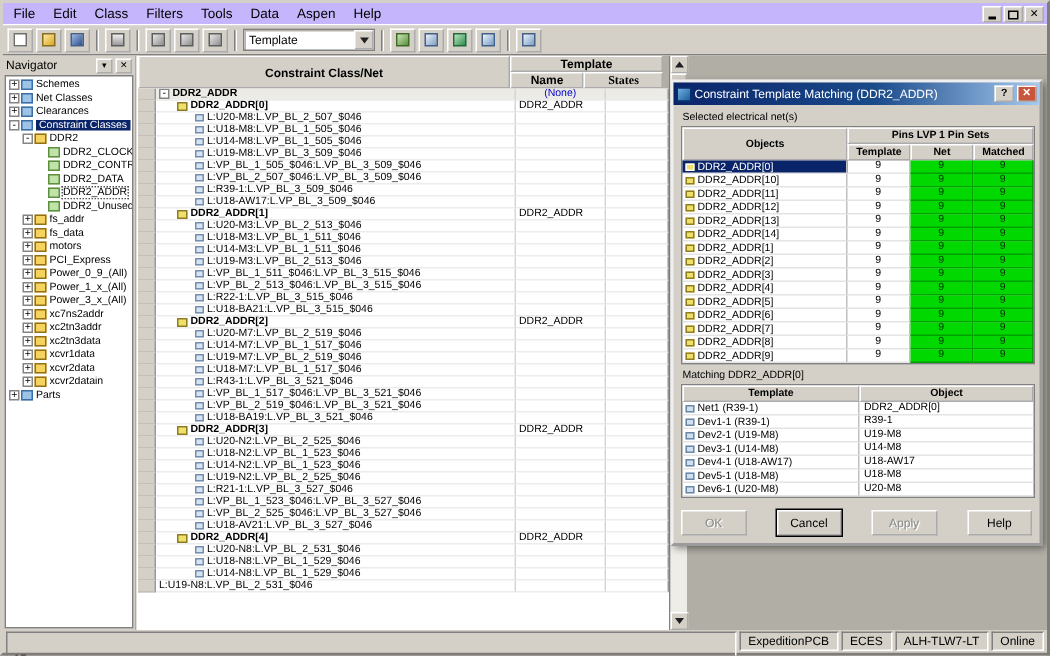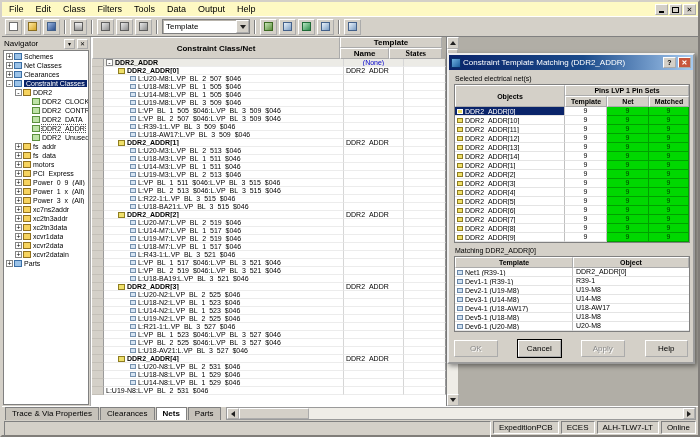--- a/index.html
+++ b/index.html
@@ -11,21 +11,21 @@
   
   .titlebar { height:18px; flex:0 0 auto; background:linear-gradient(90deg,#0a246a 0%,#1a4a8a 55%,#a6caf0 100%); display:flex; align-items:center; gap:3px; padding:0 2px; }
   .title-icon { width:12px; height:12px; background:linear-gradient(135deg,#6fb1e0,#1b5c9e); border:1px solid #09306b; flex:0 0 auto; }
   .title-text { flex:1; color:#fff; font-size:9px; font-weight:bold; white-space:nowrap; overflow:hidden; }
   .win-btn { width:16px; height:14px; background:#d4d0c8; border:1px outset #fff; font-size:8px; line-height:11px; text-align:center; flex:0 0 auto; }
   .win-min::before { content:""; display:block; width:6px; height:2px; background:#000; margin:8px auto 0; }
   .win-max::before { content:""; display:block; width:7px; height:6px; border:1px solid #000; border-top-width:2px; margin:2px auto 0; }
   .win-close { background:#c8563c; color:#fff; font-weight:bold; }
 
   
-  .menubar { height:15px; flex:0 0 auto; display:flex; align-items:center; background:#fef9c3; border-bottom:1px solid #fff; padding-left:1px; }
+  .menubar { height:15px; flex:0 0 auto; display:flex; align-items:center; background:#c4b5fd; border-bottom:1px solid #fff; padding-left:1px; }
   .menu-item { font-size:9px; padding:1px 6px; white-space:nowrap; }
   .mdi-btns { margin-left:auto; display:flex; gap:1px; padding-right:2px; }
   .mdi-btn { width:13px; height:11px; background:#d4d0c8; border:1px outset #fff; font-size:7px; line-height:9px; text-align:center; }
   .mdi-min::before { content:""; display:block; width:5px; height:2px; background:#000; margin:6px auto 0; }
   .mdi-res::before { content:""; display:block; width:5px; height:4px; border:1px solid #000; margin:2px auto 0; }
 
   
   .toolbar { height:20px; flex:0 0 auto; display:flex; align-items:center; gap:2px; padding:1px 3px; background:#d4d0c8; border-bottom:1px solid #808080; }
   .tb-btn { width:17px; height:16px; background:#d4d0c8; border:1px outset #fff; display:flex; align-items:center; justify-content:center; flex:0 0 auto; }
   .tb-glyph { width:9px; height:9px; background:linear-gradient(135deg,#eaf2fa,#7d9ec4); border:1px solid #44618a; }
@@ -162,21 +162,21 @@
 
 
   <div class="menubar" data-name="menu-bar">
     <span id="menus" data-name="menu-items" style="display:flex;">
         <span class="menu-item" data-name="menu-file">File</span>
         <span class="menu-item" data-name="menu-edit">Edit</span>
         <span class="menu-item" data-name="menu-view">Class</span>
         <span class="menu-item" data-name="menu-filters">Filters</span>
         <span class="menu-item" data-name="menu-tools">Tools</span>
         <span class="menu-item" data-name="menu-data">Data</span>
-        <span class="menu-item" data-name="menu-output">Output</span>
+        <span class="menu-item" data-name="menu-output">Aspen</span>
         <span class="menu-item" data-name="menu-help">Help</span>
       </span>
     <span class="mdi-btns" data-name="mdi-window-buttons">
       <span class="mdi-btn mdi-min" data-name="mdi-minimize-icon"></span>
       <span class="mdi-btn mdi-res" data-name="mdi-restore-icon"></span>
       <span class="mdi-btn" data-name="mdi-close-icon">✕</span>
     </span>
   </div>
 
   <div class="toolbar" id="toolbar-items" data-name="toolbar">
@@ -988,38 +988,20 @@
               <button class="d-btn d-btn-dis" data-name="ok-button" disabled="">OK</button>
               <button class="d-btn d-btn-def" data-name="cancel-button">Cancel</button>
               <button class="d-btn d-btn-dis" data-name="apply-button" disabled="">Apply</button>
               <button class="d-btn" data-name="help-button">Help</button>
             </div>
         </div>
       </div>
     </div>
   </div>
 
-  <div class="bottom-row" data-name="bottom-tab-row">
-    <div class="tab-strip" id="tab-strip" data-name="tab-strip">
-        <span class="tab" data-name="tab-trace-via-properties">Trace &amp; Via Properties</span>
-        <span class="tab" data-name="tab-clearances">Clearances</span>
-        <span class="tab tab-active" data-name="tab-nets">Nets</span>
-        <span class="tab" data-name="tab-parts">Parts</span>
-      </div>
-    <div class="hscroll" data-name="horizontal-scrollbar">
-      <span class="h-btn" data-name="scroll-left-icon">
-          <span class="arr-left"></span>
-        </span>
-      <span class="hthumb" data-name="horizontal-scroll-thumb"></span>
-      <span style="flex:1;" data-name="horizontal-scroll-track"></span>
-      <span class="h-btn" data-name="scroll-right-icon">
-          <span class="arr-right"></span>
-        </span>
-    </div>
-  </div>
 
   <div class="statusbar" data-name="status-bar">
     <span class="status-left" data-name="status-message">15 rows.</span>
     <span id="status-items" data-name="status-panels" style="display:flex;gap:2px;">
         <span class="status-panel" data-name="status-expeditionpcb">ExpeditionPCB</span>
         <span class="status-panel" data-name="status-eces">ECES</span>
         <span class="status-panel" data-name="status-alh-tlw7-lt">ALH-TLW7-LT</span>
         <span class="status-panel" data-name="status-online">Online</span>
       </span>
   </div>

